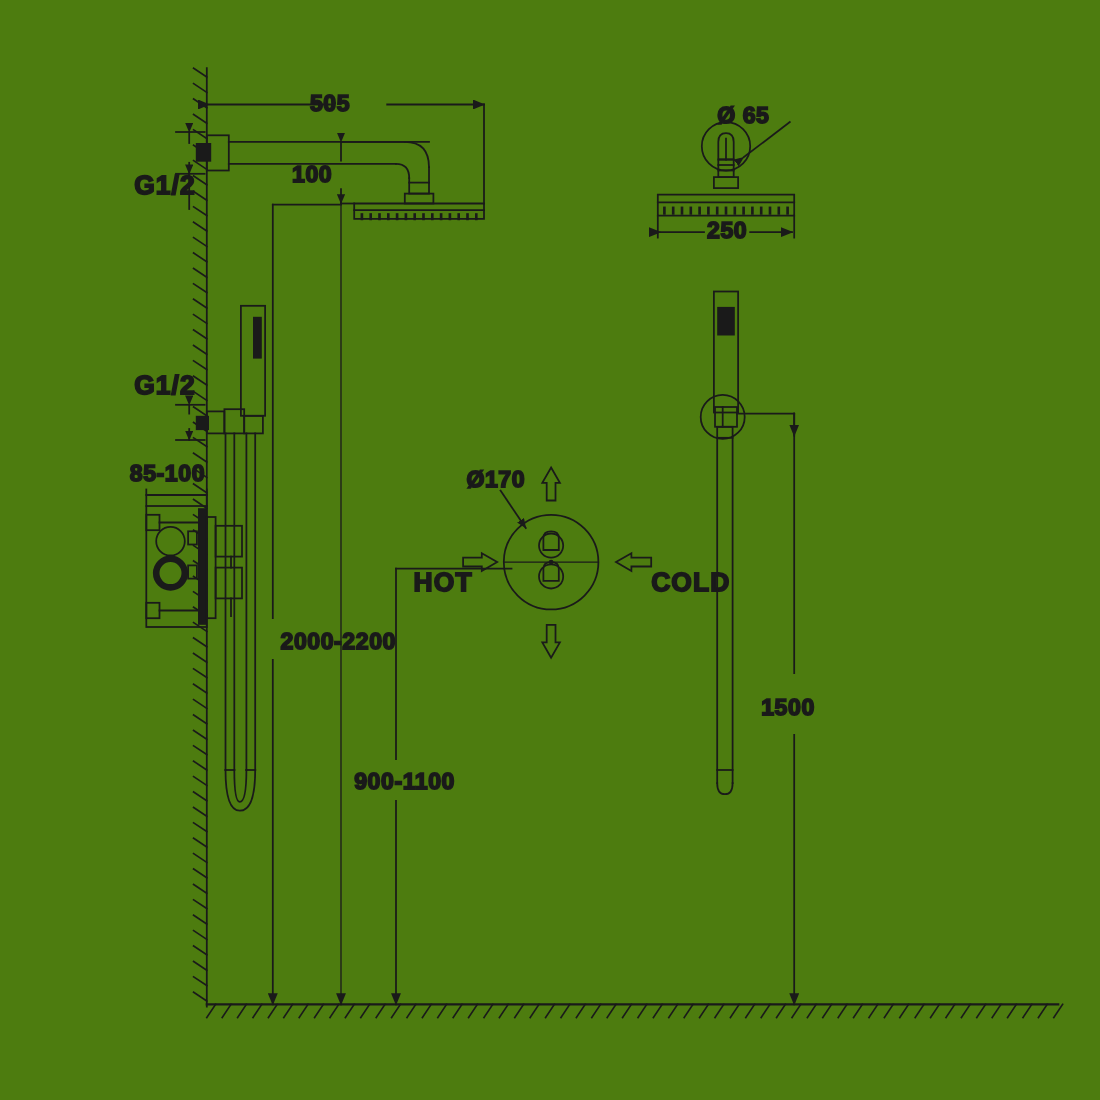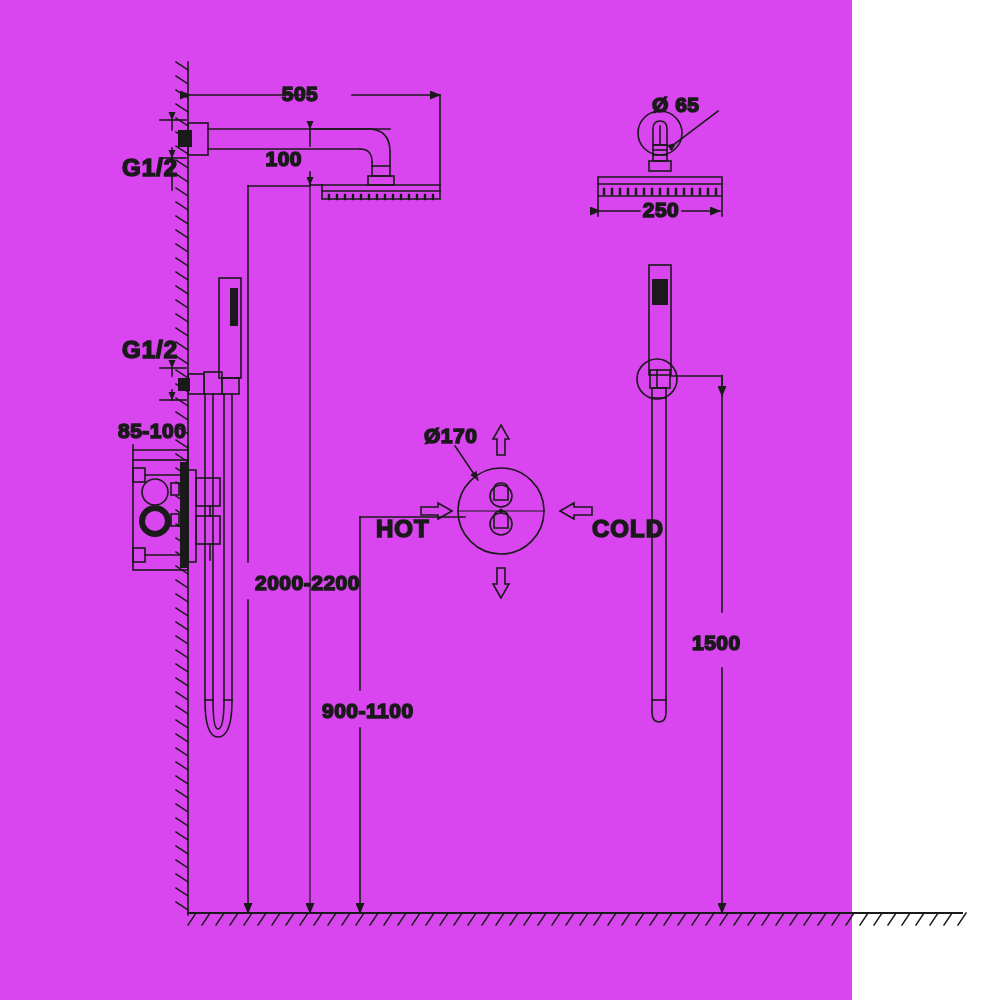--- a/index.html
+++ b/index.html
@@ -1,18 +1,18 @@
 <!DOCTYPE html>
 <html><head>
 <meta charset="utf-8">
 <style>
   html,body{margin:0;padding:0;background:#ffffff;}
   body{width:1000px;height:1000px;overflow:hidden;
        font-family:"Liberation Sans",sans-serif;}
-  #stage{position:relative;width:852px;height:1000px;background:#d946ef;}
+  #stage{position:relative;width:1000px;height:1000px;background:#4d7c0f;}
   svg{display:block;}
   text{font-family:"Liberation Sans",sans-serif;fill:#1a1a1a;}
   .dimtxt{font-size:21px;font-weight:700;letter-spacing:0.5px;}
   .lbl{font-size:24px;font-weight:700;letter-spacing:1px;}
 </style>
 </head>
 <body>
 
 <div id="stage">
 <svg width="1000" height="1000" viewBox="0 0 1000 1000">

